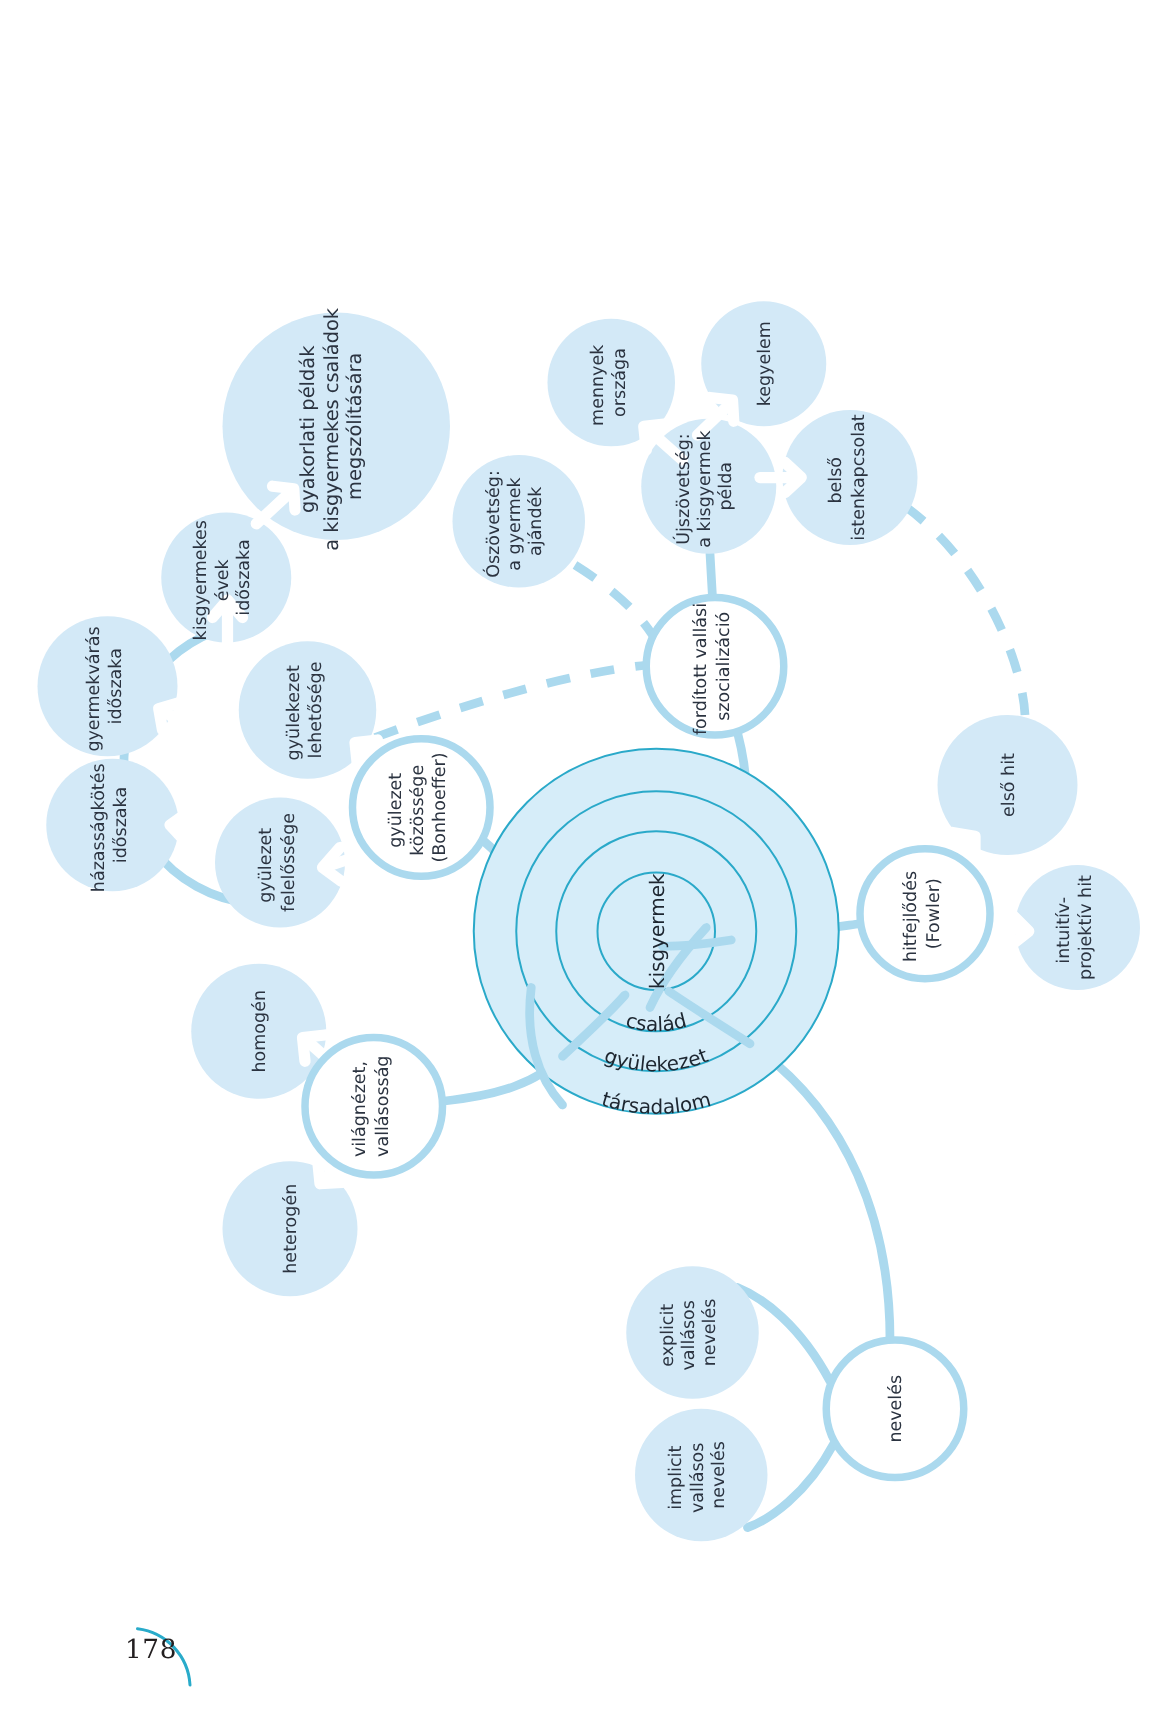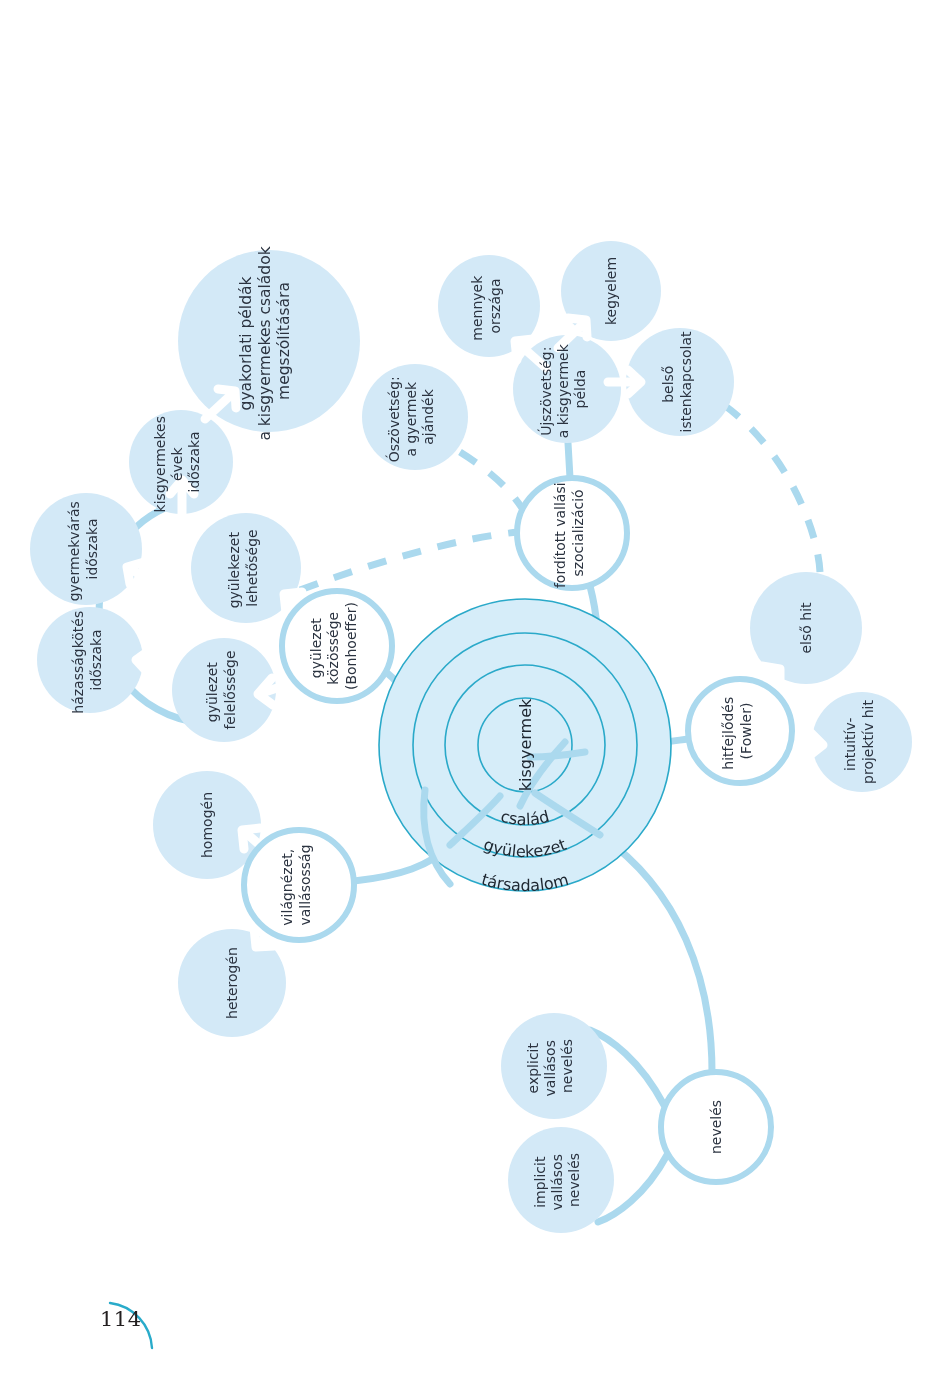--- a/index.html
+++ b/index.html
@@ -369,15 +369,15 @@
       </text>
       <text>
         <textPath href="#arcTarsadalom" startOffset="50%" text-anchor="middle">társadalom</textPath>
       </text>
     </g>
 
     <path d="M 110 1303 A 48 48 0 0 1 152 1348" fill="none" stroke="#29abca" stroke-width="2.4" stroke-linecap="round"></path>
 
   </svg>
 
-  <div class="pageNum">114</div>
+  <div class="pageNum">178</div>
 
 </div>
 
 </body></html>

